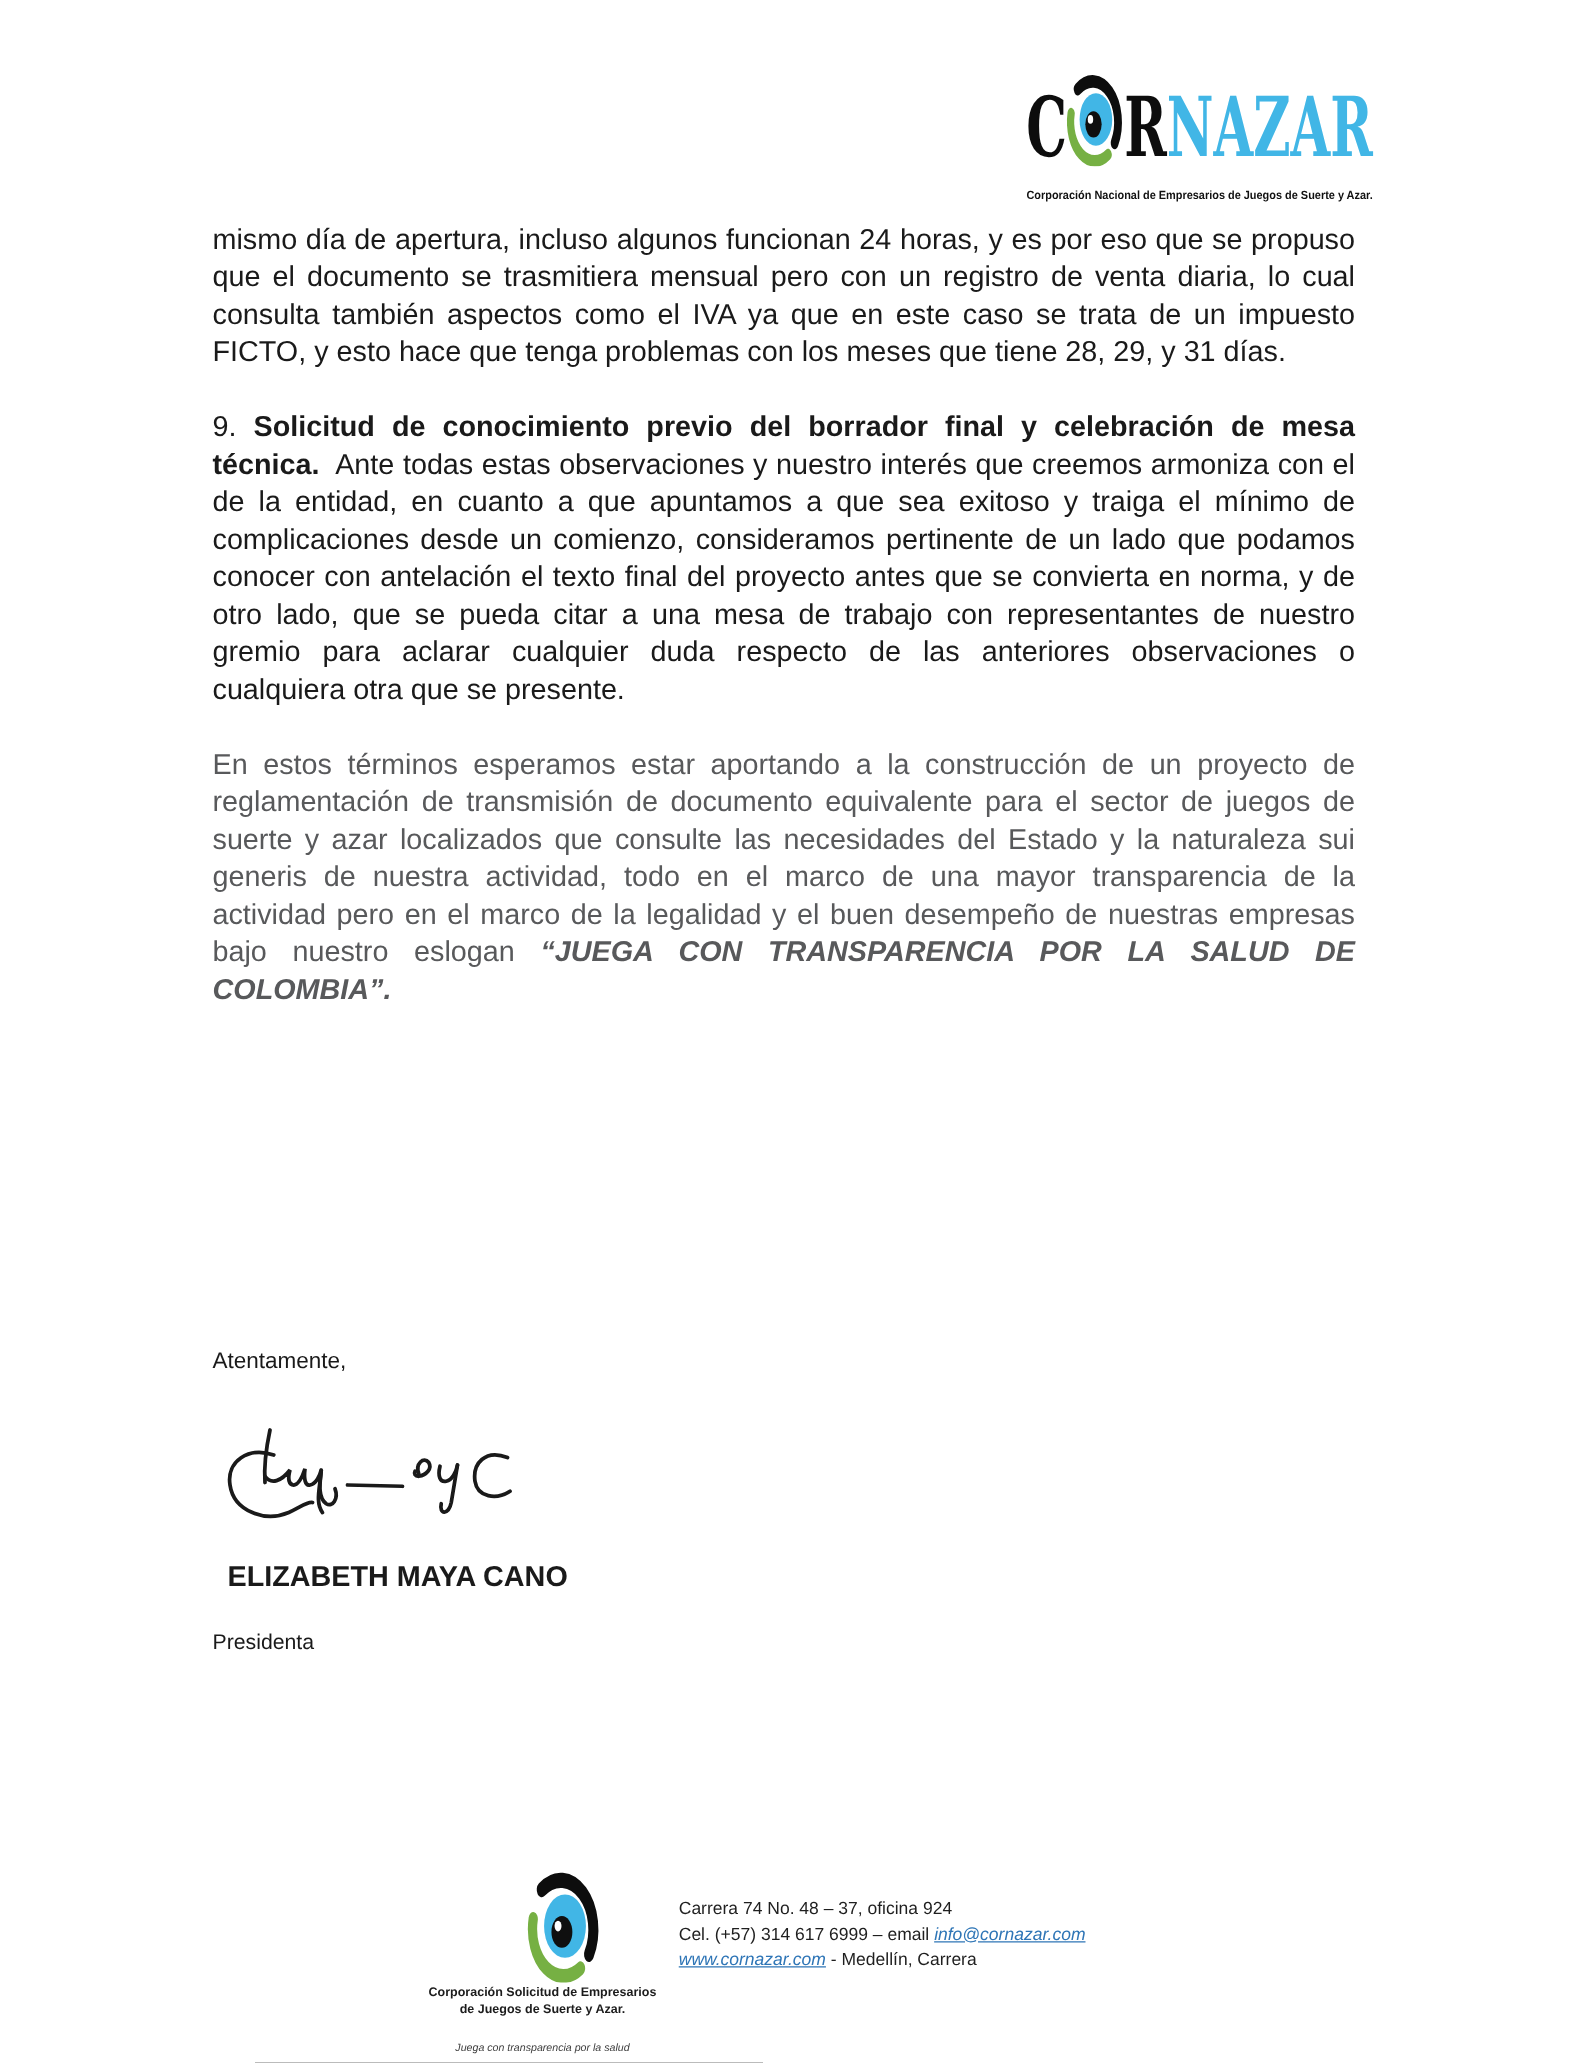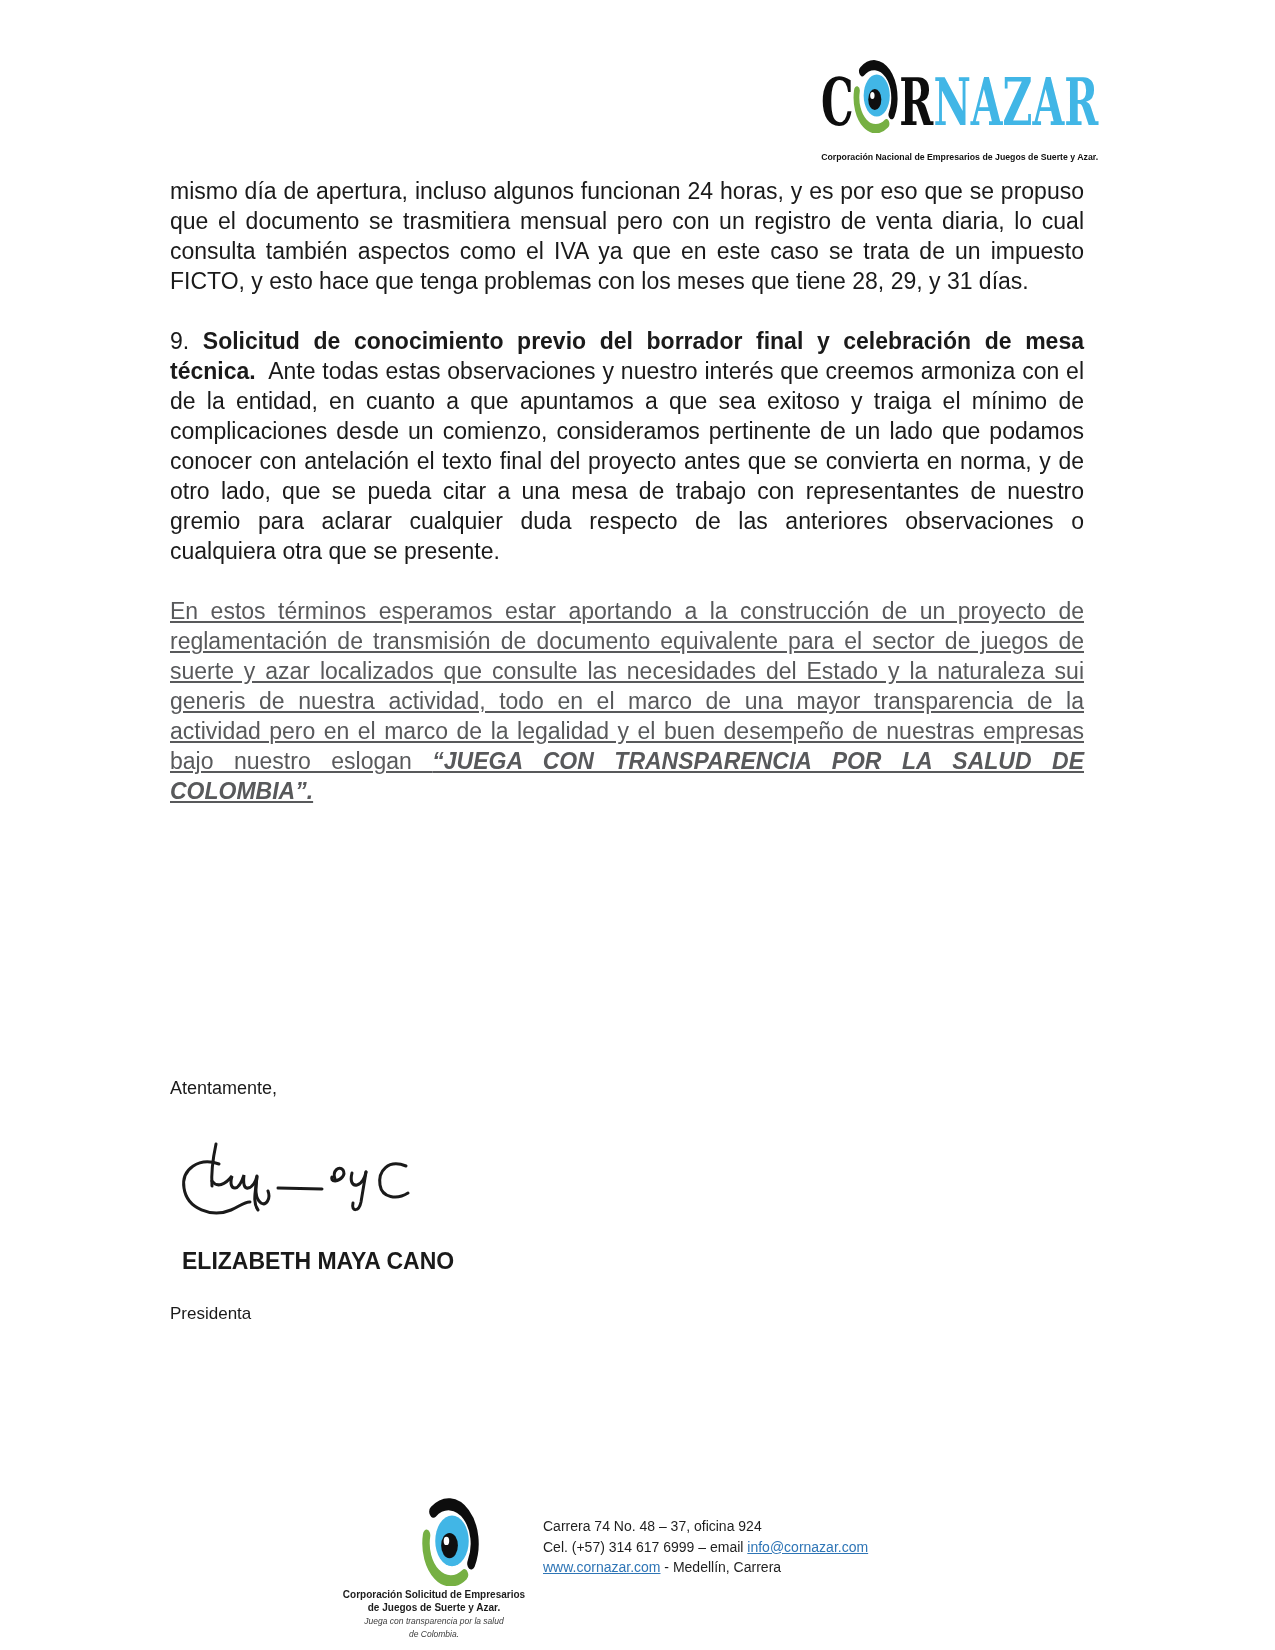--- a/index.html
+++ b/index.html
@@ -26,35 +26,35 @@
   .logo-tagline{
     margin-top:5px;font-size:9.5px;font-weight:bold;color:#111;
     white-space:nowrap;transform:scaleX(0.92);transform-origin:100% 50%;
   }
   
   .body-text{
     position:absolute;left:170px;top:176px;width:928px;
     font-size:23px;line-height:30px;text-align:justify;
   }
   .body-text p{margin:0 14px 30px 0;}
-  .para-closing{color:#58595b;text-decoration:underline;}
+  .para-closing{color:#58595b;}
   .seg-bold{font-weight:bold;}
   .seg-bold-italic{font-weight:bold;font-style:italic;}
   
   .closing-word{position:absolute;left:170px;top:1078px;font-size:18px;}
   .signature-svg{position:absolute;left:172px;top:1130px;}
   .signer-name{position:absolute;left:182px;top:1248px;font-size:23px;font-weight:bold;}
   .signer-title{position:absolute;left:170px;top:1304px;font-size:17px;}
   
   .footer-eye{position:absolute;left:421px;top:1492px;}
   .footer-org{position:absolute;left:338px;top:1588px;width:192px;text-align:center;}
   .footer-org-name{font-size:10px;font-weight:bold;line-height:13px;color:#1c1c1c;}
-  .footer-org-slogan{font-size:8.5px;font-style:italic;line-height:10.5px;color:#3c3c3c;margin-top:2px;}
+  .footer-org-slogan{font-size:8.5px;font-style:italic;line-height:10.5px;color:#3c3c3c;margin-top:19px;}
   .footer-contact{position:absolute;left:543px;top:1516px;font-size:14px;line-height:20.5px;color:#1f1f1f;white-space:nowrap;}
-  .footer-link{color:#2e75b6;text-decoration:underline;cursor:pointer;}
+  .footer-link{color:#2e75b6;text-decoration:underline;cursor:pointer;font-style:italic;}
 </style>
 </head>
 <body>
 
 <div class="page">
 
   <div class="logo-block">
     <div class="logo-row">
       <span class="logo-letter-black">C</span>
       <span class="logo-eye">

